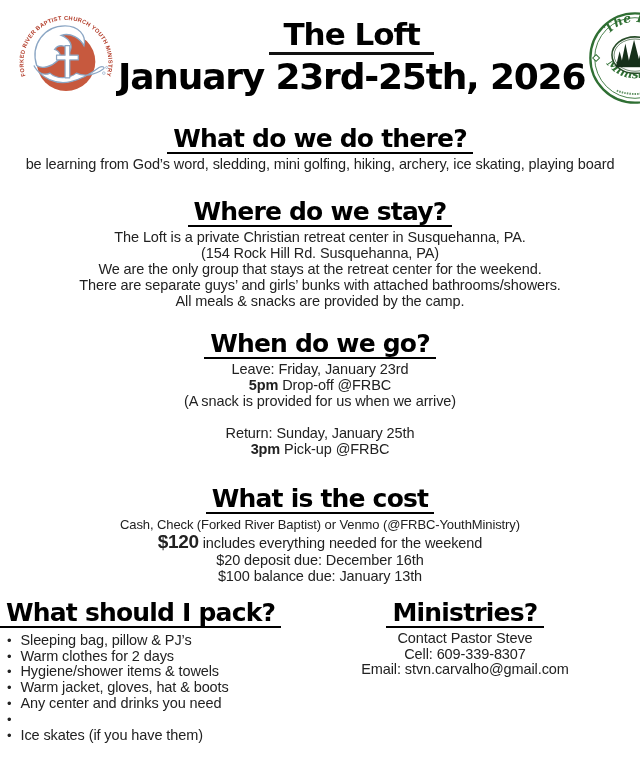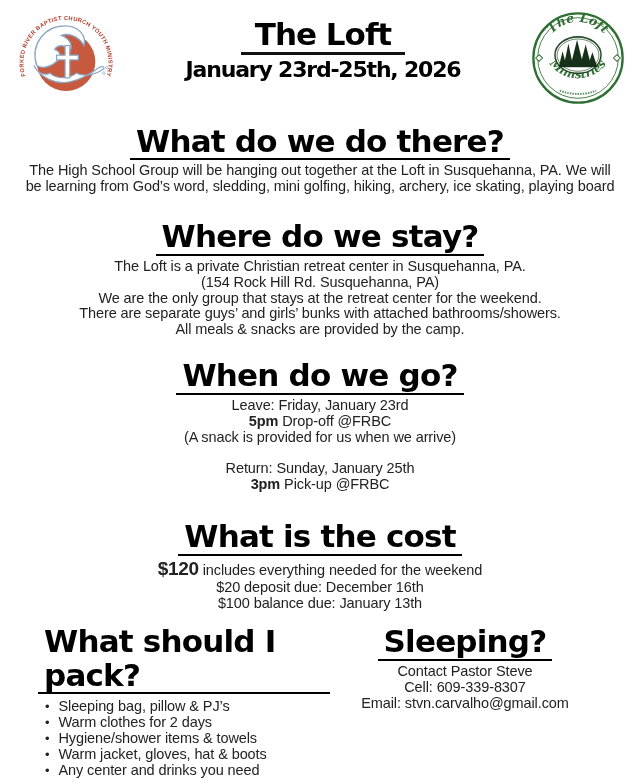--- a/index.html
+++ b/index.html
@@ -8,40 +8,40 @@
     background:#ffffff; overflow:hidden;
     font-family:"Liberation Sans", sans-serif; color:#1c1c1c;
   }
   
   .header { display:flex; justify-content:space-between; align-items:flex-start; padding:10px 12px 0 14px; height:100px; }
   .logo { flex:0 0 auto; }
   .title-block { flex:1 1 auto; text-align:center; padding-top:8px; }
   .marker { font-family:"DejaVu Sans", sans-serif; font-weight:bold; color:#000; }
   .title { display:inline-block; font-size:31px; letter-spacing:-1px; line-height:1.05;
            border-bottom:3px solid #111; padding:0 14px 1px; }
-  .subtitle { font-size:22px; letter-spacing:-1.2px; line-height:1.05; margin-top:3px; white-space:nowrap; }
+  .subtitle { font-size:36px; letter-spacing:-1.2px; line-height:1.05; margin-top:3px; white-space:nowrap; }
   
   .sec { text-align:center; }
-  .h { display:inline-block; font-size:31px; letter-spacing:-0.8px; line-height:1.08;
+  .h { display:inline-block; font-size:25px; letter-spacing:-0.8px; line-height:1.08;
        border-bottom:2.5px solid #000; padding:0 6px 0; margin:0; }
   .body-text { font-size:14.5px; line-height:15.9px; letter-spacing:-0.1px; color:#222; }
   .body-text div { white-space:nowrap; }
   .sec-what  { margin-top:15px; }
   .sec-where { margin-top:25px; }
   .sec-when  { margin-top:21px; }
   .sec-cost  { margin-top:27px; }
   .sec .body-text { margin-top:3px; max-width:610px; margin-left:auto; margin-right:auto; }
   .spacer { height:15.9px; }
   .bold { font-weight:bold; }
   .small-line { font-size:13px; line-height:15px; }
   .price-line { font-size:14.5px; line-height:19px; }
   .price-big { font-size:19px; font-weight:bold; letter-spacing:-0.3px; }
   
   .bottom { display:flex; margin-top:14px; }
-  .col-pack { flex:0 0 330px; padding-left:38px; box-sizing:border-box; text-align:left; }
+  .col-pack { flex:0 0 330px; box-sizing:border-box; text-align:left; }
   .col-q { flex:1 1 auto; text-align:center; padding-right:40px; }
   .pack-list { list-style:none; margin:5px 0 0; padding:0 0 0 7px; }
   .pack-list li { display:flex; gap:9px; font-size:14.5px; line-height:15.9px; letter-spacing:-0.1px; color:#222; }
   .bullet { font-size:13px; line-height:15.9px; color:#222; }
   .q-lines { margin-top:3px; }
 </style>
 </head>
 <body>
 
 <div class="page">
@@ -100,21 +100,20 @@
         <rect x="30" y="58" width="40" height="1.6"></rect>
       </g>
       <path d="M9.5,46.5 L13,50 L9.5,53.5 L6,50 Z" fill="#ffffff" stroke="#2f6f33" stroke-width="1.1"></path>
       <path d="M90.5,46.5 L94,50 L90.5,53.5 L87,50 Z" fill="#ffffff" stroke="#2f6f33" stroke-width="1.1"></path>
     </svg>
   </div>
 
   <div class="sec sec-what">
     <div class="marker h">What do we do there?</div>
     <div class="body-text">
-      <div>The High School Group will be hanging out together at the Loft in Susquehanna, PA. We will</div>
       <div>be learning from God’s word, sledding, mini golfing, hiking, archery, ice skating, playing board</div>
     </div>
   </div>
 
   <div class="sec sec-where">
     <div class="marker h">Where do we stay?</div>
     <div class="body-text">
       <div>The Loft is a private Christian retreat center in Susquehanna, PA.</div>
       <div>(154 Rock Hill Rd. Susquehanna, PA)</div>
       <div>We are the only group that stays at the retreat center for the weekend.</div>
@@ -131,20 +130,21 @@
       <div>(A snack is provided for us when we arrive)</div>
       <div class="spacer"></div>
       <div>Return: Sunday, January 25th</div>
       <div><span class="bold">3pm</span> <span>Pick-up @FRBC</span></div>
     </div>
   </div>
 
   <div class="sec sec-cost">
     <div class="marker h">What is the cost</div>
     <div class="body-text">
+      <div class="small-line">Cash, Check (Forked River Baptist) or Venmo (@FRBC-YouthMinistry)</div>
       <div class="price-line"><span class="price-big">$120</span> <span>includes everything needed for the weekend</span></div>
       <div>$20 deposit due: December 16th</div>
       <div>$100 balance due: January 13th</div>
     </div>
   </div>
 
   <div class="bottom">
 
     <div class="col-pack">
       <div class="marker h">What should I pack?</div>
@@ -173,21 +173,21 @@
             <span class="bullet">•</span>
           </li>
         <li>
             <span class="bullet">•</span>
             <span>Ice skates (if you have them)</span>
           </li>
       </ul>
     </div>
 
     <div class="col-q">
-      <div class="marker h">Sleeping?</div>
+      <div class="marker h">Ministries?</div>
       <div class="body-text q-lines">
         <div>Contact Pastor Steve</div>
         <div>Cell: 609-339-8307</div>
         <div>Email: stvn.carvalho@gmail.com</div>
       </div>
     </div>
 
   </div>
 </div>
 

